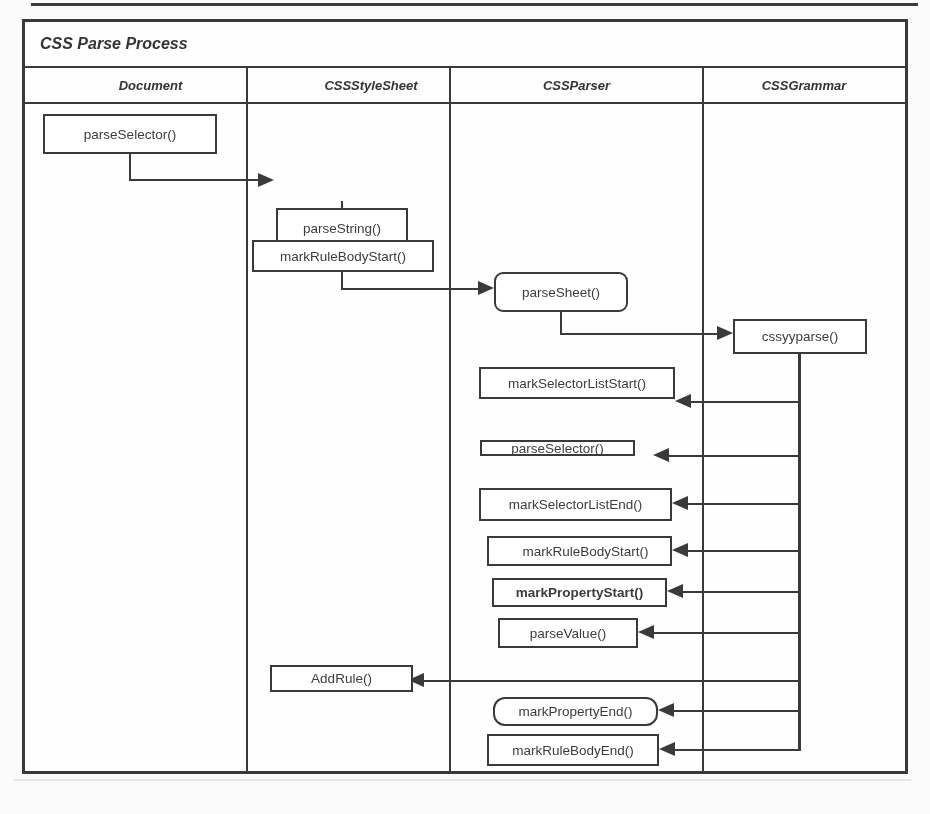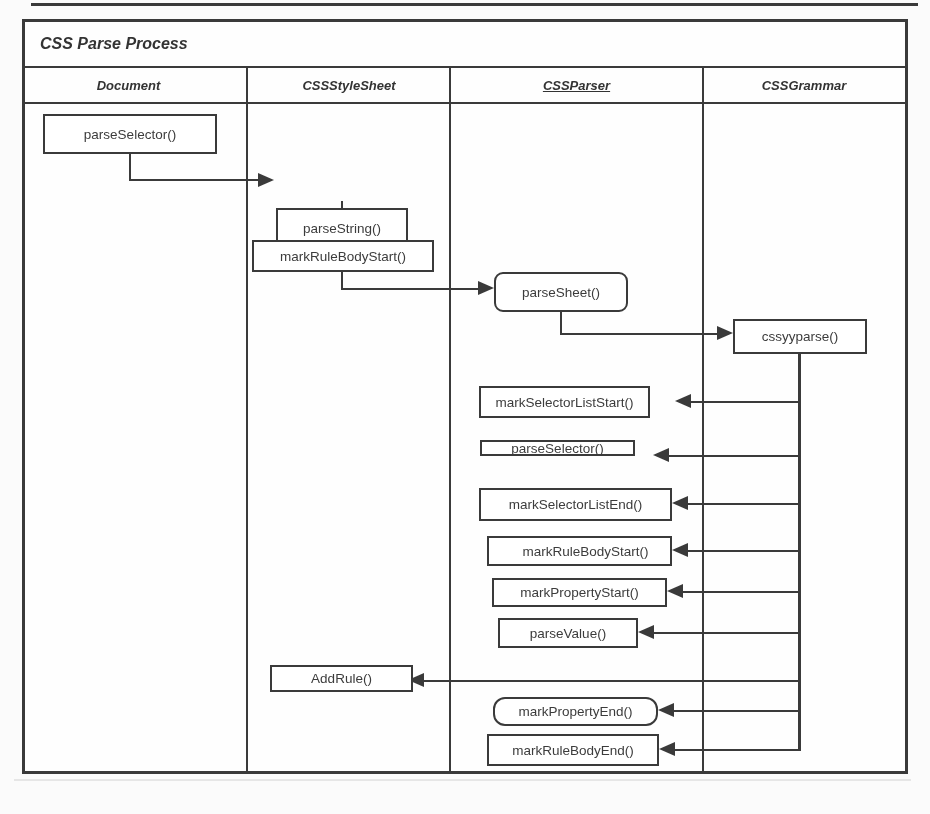--- a/index.html
+++ b/index.html
@@ -45,23 +45,23 @@
 </head>
 <body>
 
 <div class="topline"></div>
 
 <div class="frame"></div>
 
 <div class="title">CSS Parse Process</div>
 <div class="hl" style="left:25px;top:66px;width:880px;"></div>
 
-<div class="lane-header" style="left:18px;width:221px;">Document</div>
-<div class="lane-header" style="left:248px;width:202px;">CSSStyleSheet</div>
-<div class="lane-header" style="left:450px;width:253px;text-decoration:underline;">CSSParser</div>
+<div class="lane-header" style="left:40px;width:221px;">Document</div>
+<div class="lane-header" style="left:248px;width:202px;padding-left:22px;">CSSStyleSheet</div>
+<div class="lane-header" style="left:450px;width:253px;">CSSParser</div>
 <div class="lane-header" style="left:703px;width:202px;">CSSGrammar</div>
 <div class="hl" style="left:25px;top:102px;width:880px;"></div>
 
 <div class="vl" style="left:246px;top:66px;height:705px;"></div>
 <div class="vl" style="left:449px;top:66px;height:705px;"></div>
 <div class="vl" style="left:702px;top:66px;height:705px;"></div>
 
 <div class="vl" style="left:129px;top:153px;height:28px;"></div>
 <div class="hl" style="left:129px;top:179px;width:131px;"></div>
 <div class="ah-r" style="left:258px;top:173px;"></div>
@@ -104,23 +104,23 @@
 <div class="ah-l" style="left:658px;top:703px;"></div>
 
 <div class="hl" style="left:675px;top:749px;width:126px;"></div>
 <div class="ah-l" style="left:659px;top:742px;"></div>
 
 <div class="node" style="left:43px;top:114px;width:174px;height:40px;">parseSelector()</div>
 <div class="node" style="left:276px;top:163px;width:132px;height:40px;margin-top:45px;">parseString()</div>
 <div class="node" style="left:252px;top:240px;width:182px;height:32px;">markRuleBodyStart()</div>
 <div class="node" style="left:494px;top:272px;width:134px;height:40px;border-radius:9px;">parseSheet()</div>
 <div class="node" style="left:733px;top:319px;width:134px;height:35px;">cssyyparse()</div>
-<div class="node" style="left:479px;top:386px;width:171px;height:32px;">markSelectorListStart()</div>
+<div class="node" style="left:479px;top:367px;width:196px;height:32px;">markSelectorListStart()</div>
 <div class="node" style="left:480px;top:440px;width:155px;height:16px;">parseSelector()</div>
 <div class="node" style="left:479px;top:488px;width:193px;height:33px;">markSelectorListEnd()</div>
 <div class="node" style="left:487px;top:536px;width:185px;height:30px;padding-left:12px;">markRuleBodyStart()</div>
-<div class="node" style="left:492px;top:578px;width:175px;height:29px;">markPropertyStart()</div>
+<div class="node" style="left:492px;top:578px;width:175px;height:29px;font-weight:bold;">markPropertyStart()</div>
 <div class="node" style="left:498px;top:618px;width:140px;height:30px;">parseValue()</div>
 <div class="node" style="left:270px;top:665px;width:143px;height:27px;">AddRule()</div>
 <div class="node" style="left:493px;top:697px;width:165px;height:29px;border-radius:12px;">markPropertyEnd()</div>
 <div class="node" style="left:487px;top:734px;width:172px;height:32px;">markRuleBodyEnd()</div>
 
 <div class="shadow"></div>
 
 </body></html>

